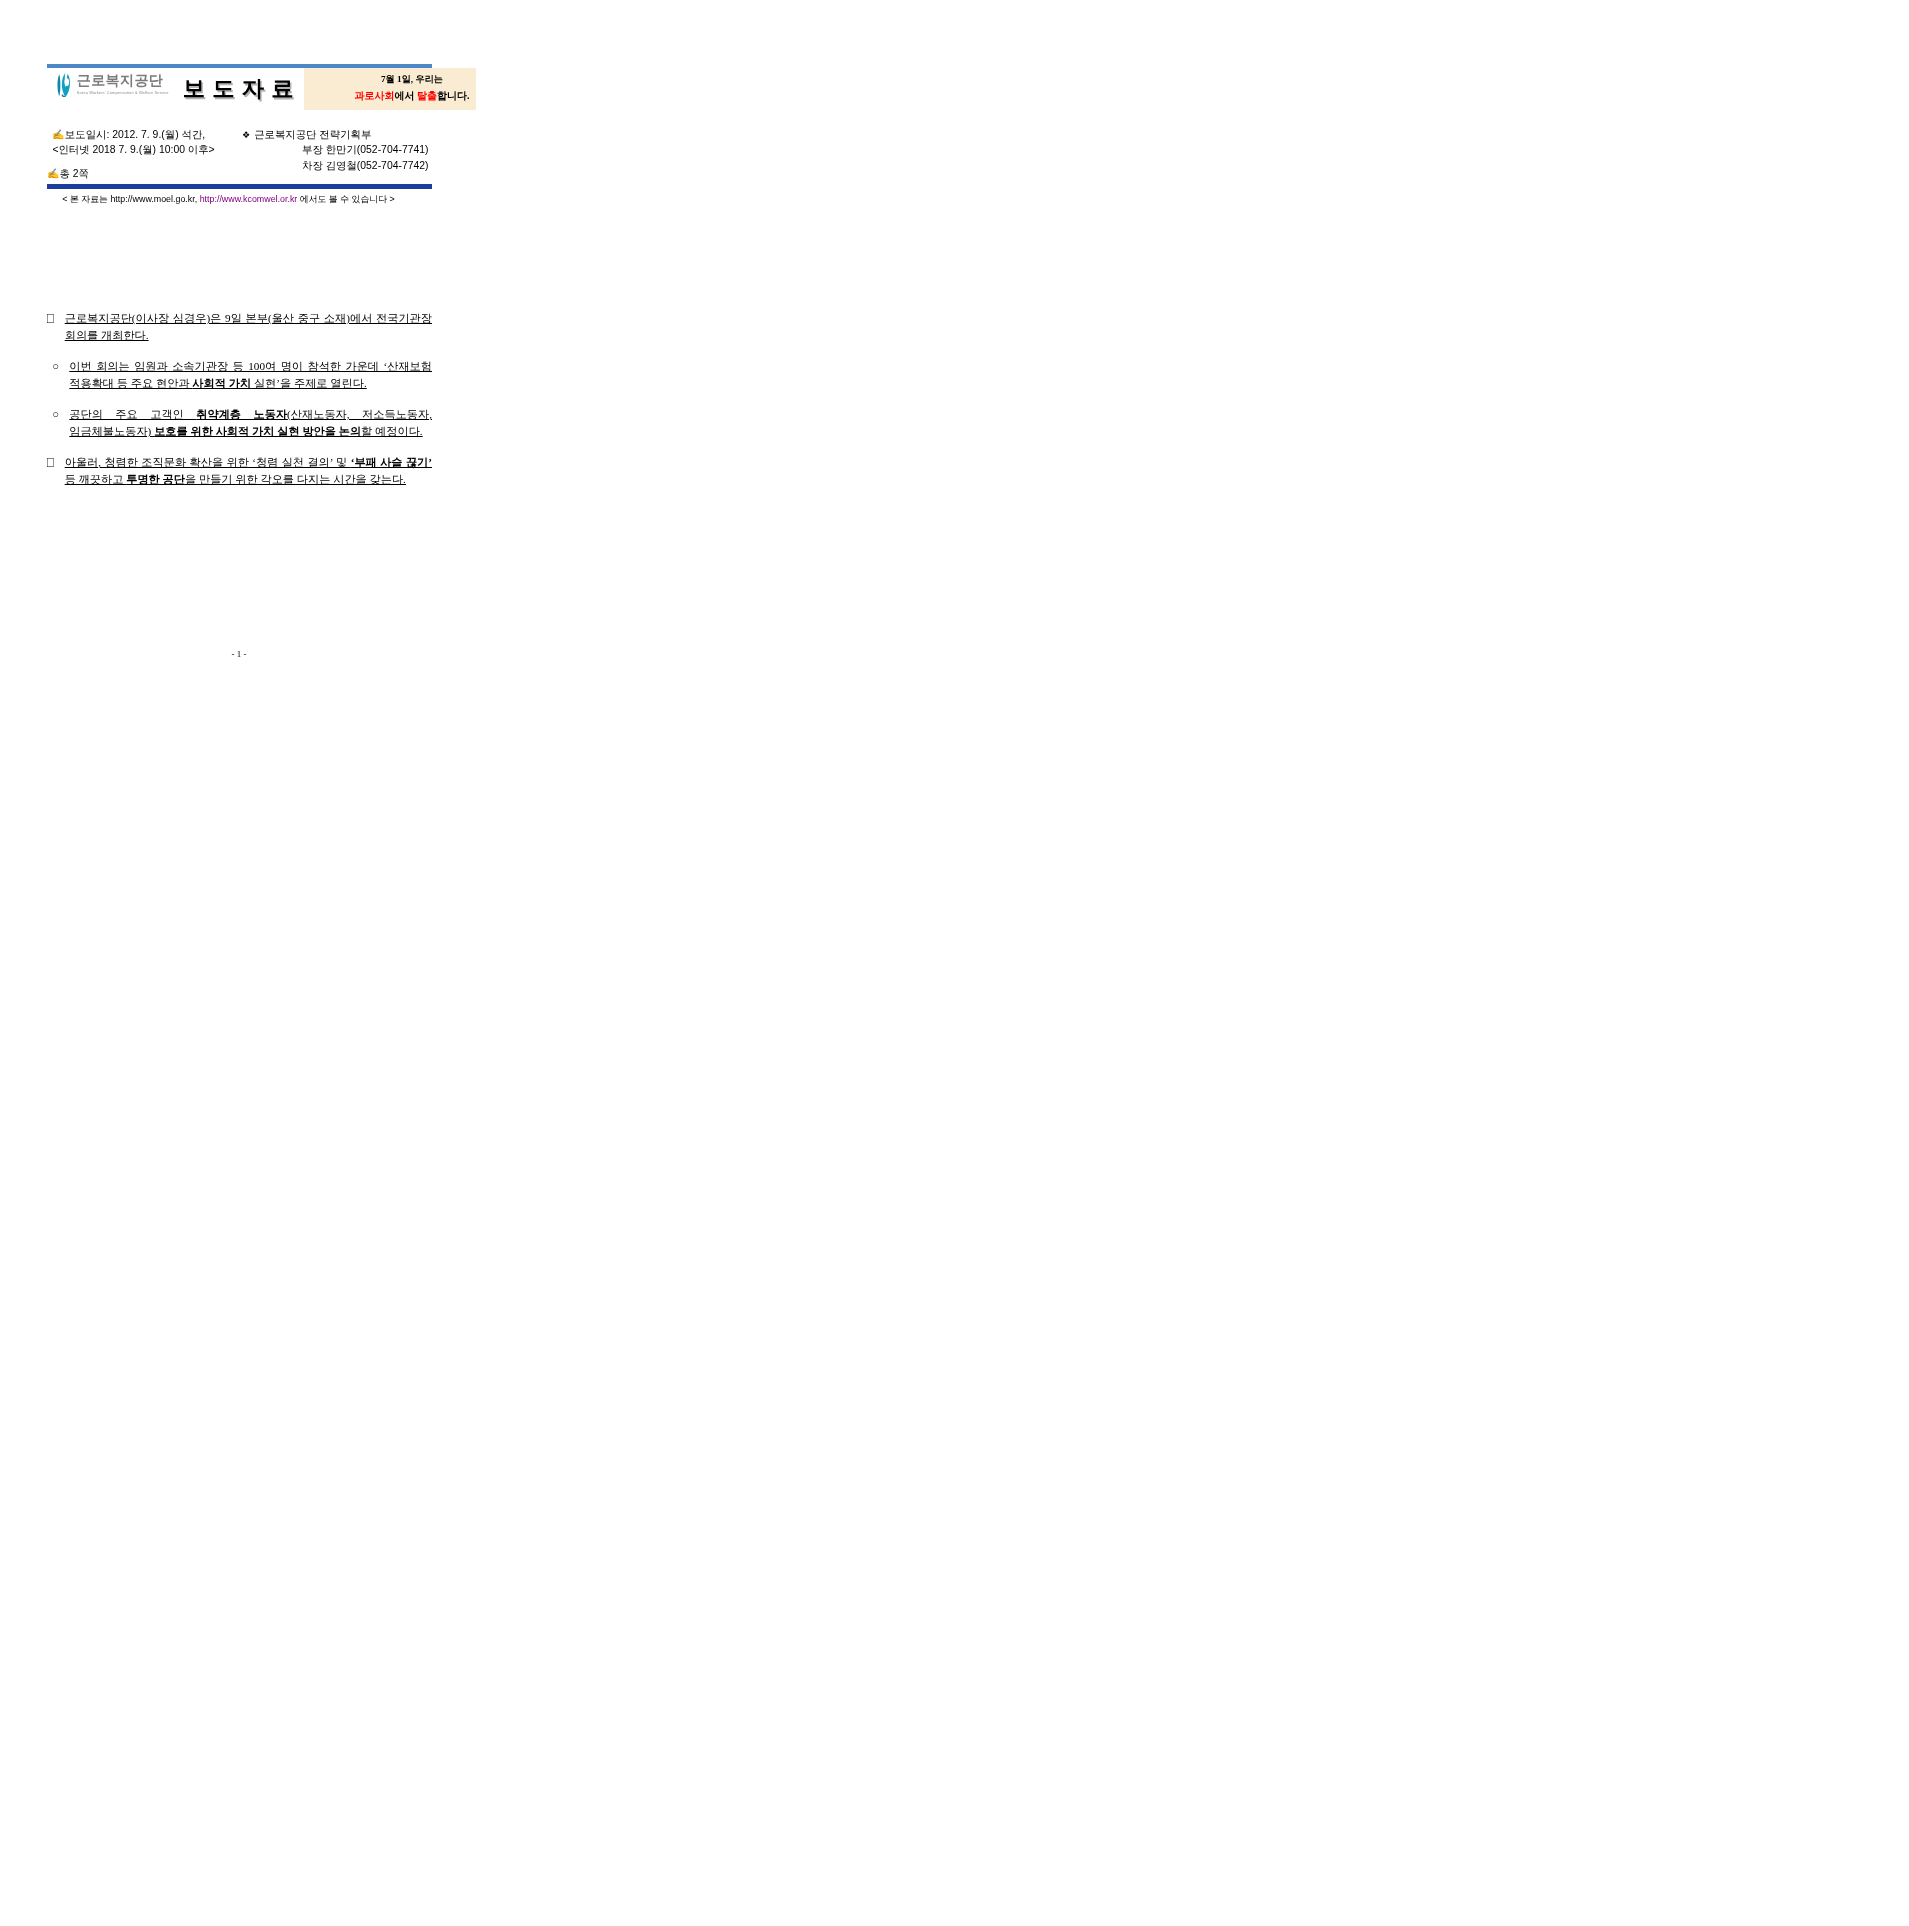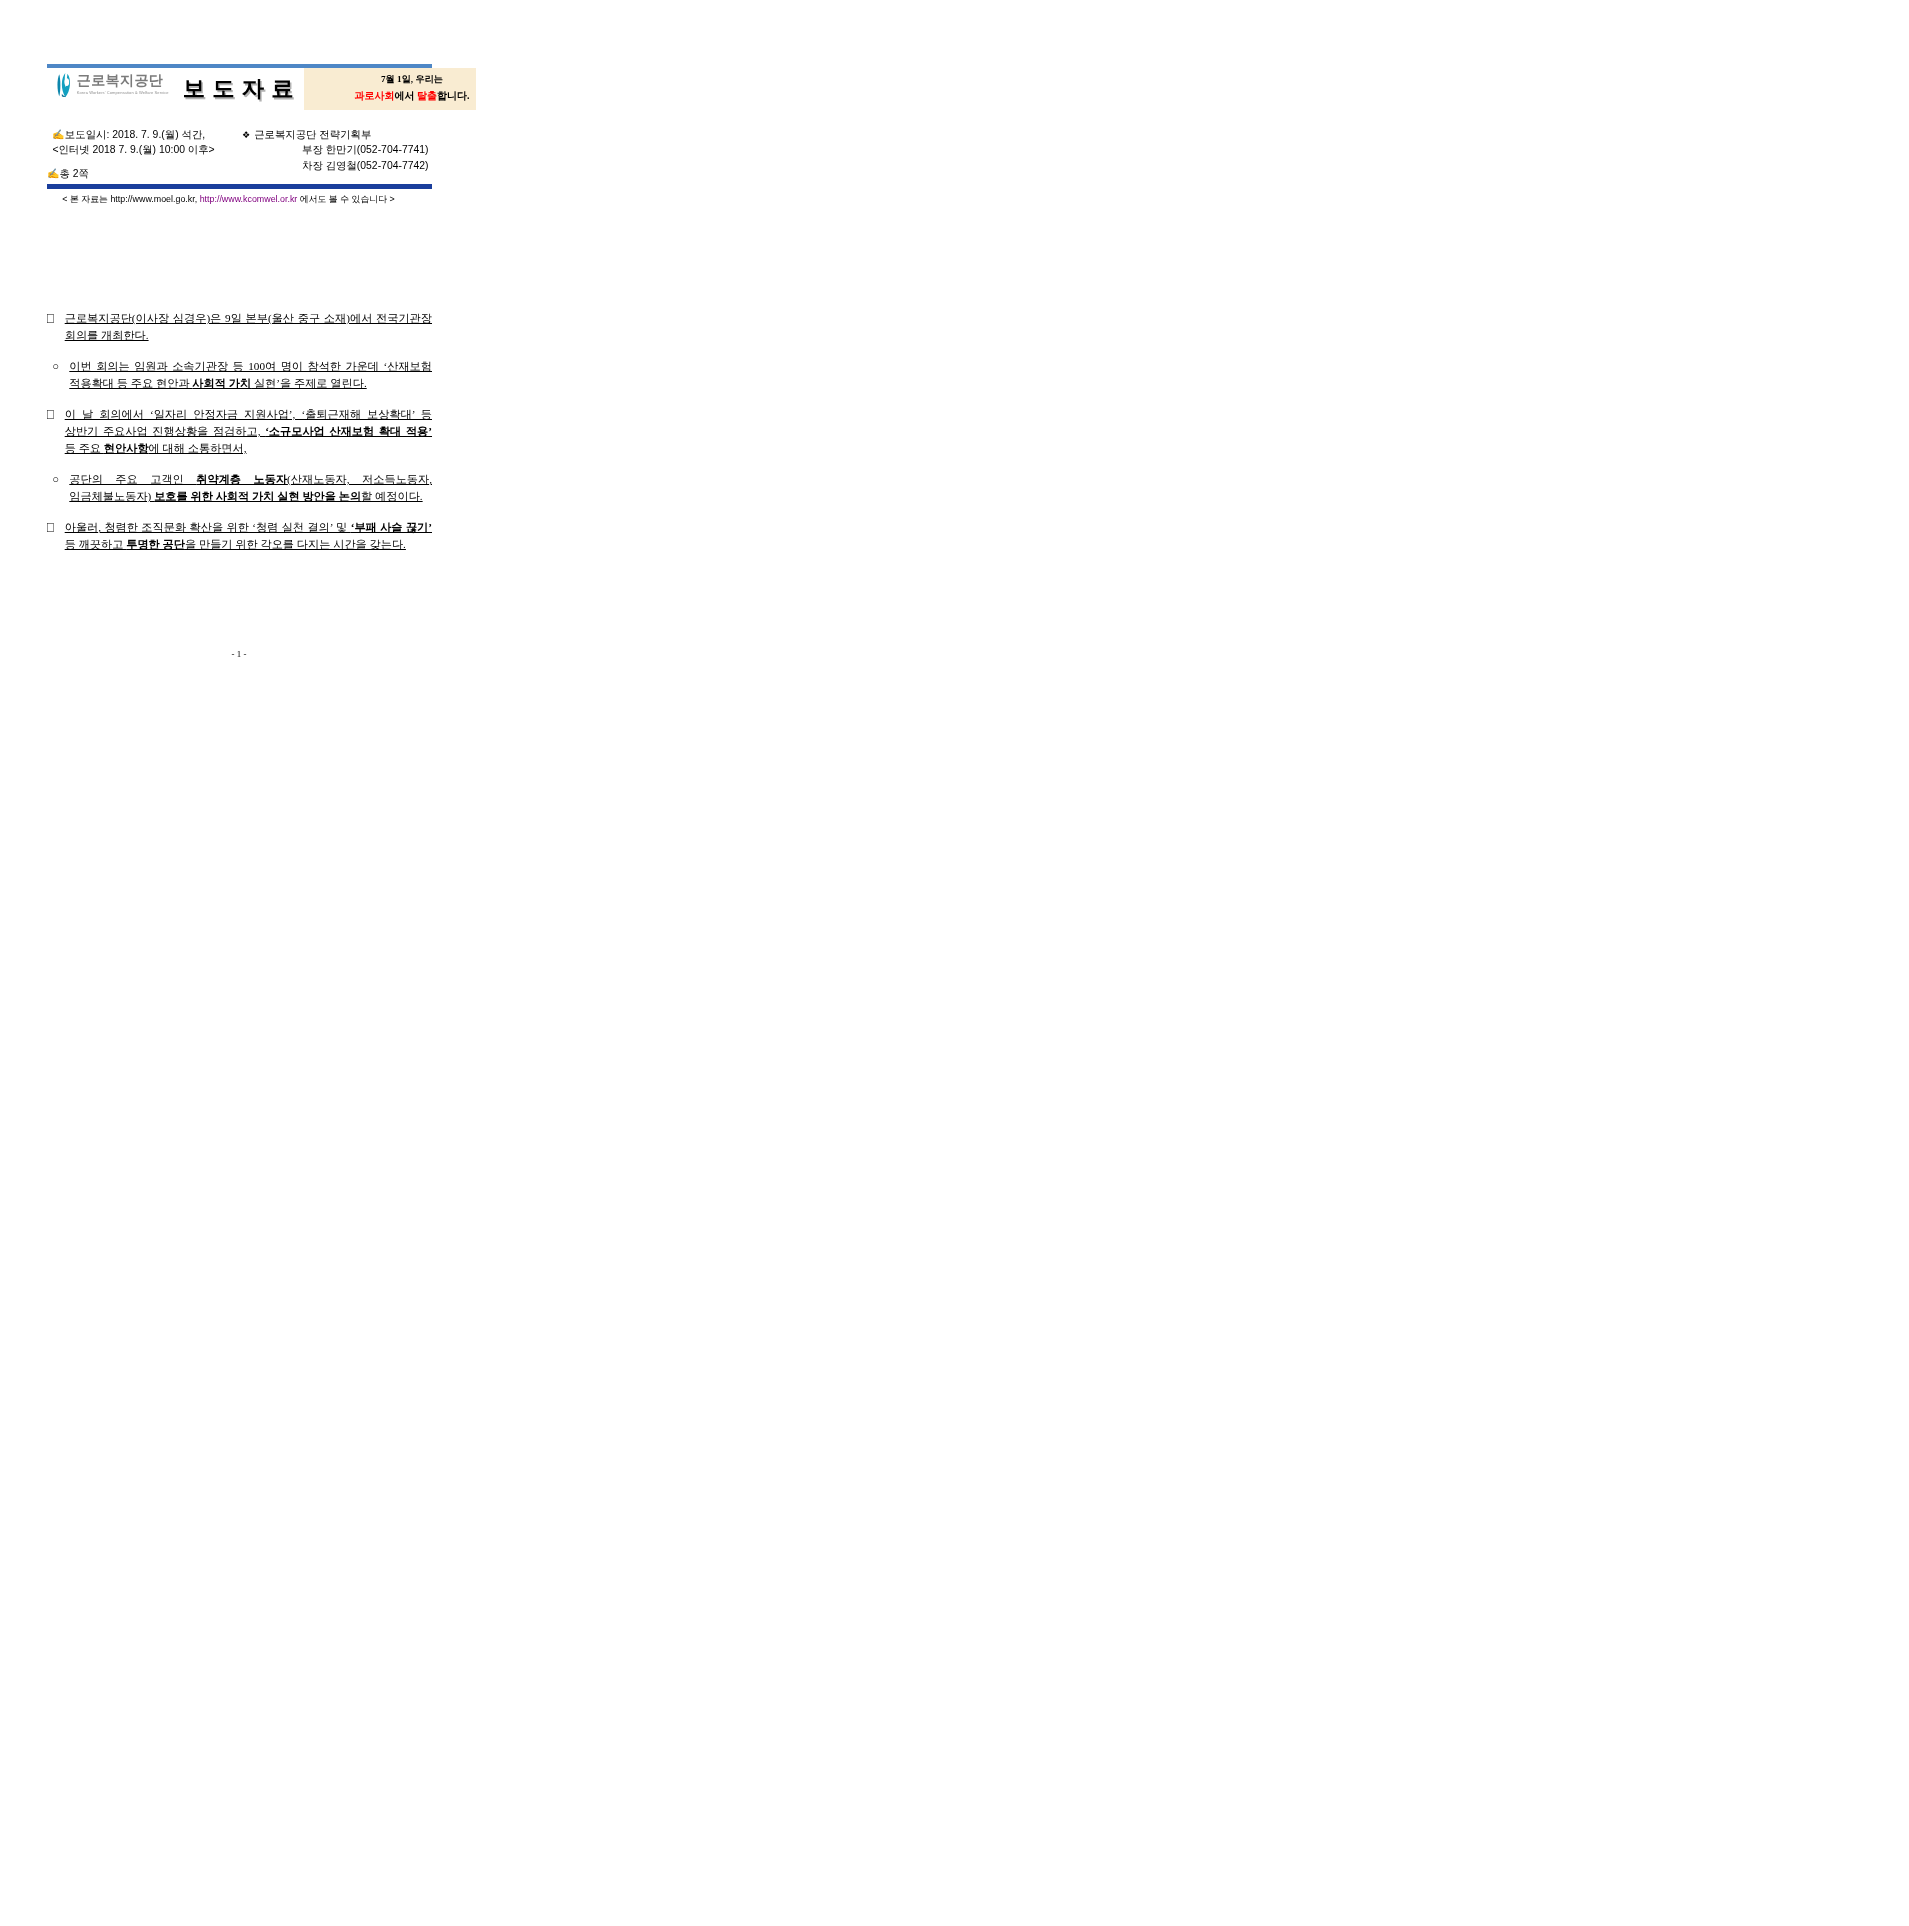--- a/index.html
+++ b/index.html
@@ -92,39 +92,38 @@
   </div>
 
   <div class="masthead">보 도 자 료</div>
 
   <div class="notice-box" style="background:#f9ecd2">
     <div class="notice-line1">7월 1일, 우리는</div>
     <div class="notice-line2"><span class="red">과로사회</span><span>에서 </span><span class="red">탈출</span><span>합니다.</span></div>
   </div>
 
   <div class="info">
-    <div class="info-row" style="left:5.4px; top:0;"><span class="pencil-icon">✍</span><span>보도일시: 2018. 7. 9.(월) 석간,</span></div>
+    <div class="info-row" style="left:5.4px; top:0;"><span class="pencil-icon">✍</span><span>보도일시: 2012. 7. 9.(월) 석간,</span></div>
     <div class="info-row" style="left:5.4px; top:15px;">&lt;인터넷 2018 7. 9.(월) 10:00 이후&gt;</div>
     <div class="info-row" style="left:0; top:31px;margin-top:8px;"><span class="pencil-icon">✍</span><span>총 2쪽</span></div>
     <div class="info-row" style="left:195px; top:0;"><span class="diamond-icon">❖</span><span>근로복지공단 전략기획부</span></div>
     <div class="info-row" style="left:255px; top:15px;">부장 한만기(052-704-7741)</div>
     <div class="info-row" style="left:255px; top:31px;">차장 김영철(052-704-7742)</div>
   </div>
 
   <div class="navy-bar" style="background:#1a3e9c"></div>
 
   <div class="source-line"><span>&lt; 본 자료는 </span><span>http://www.moel.go.kr,</span><span> </span><span class="url2" style="color:#80007f">http://www.kcomwel.or.kr</span><span> 에서도 볼 수 있습니다 &gt;</span></div>
 
 
   <div class="doc-body">
     <p class="para sq"><span class="bullet"><span class="bullet-sq">□</span></span><span>근로복지공단(이사장 심경우)은 9일 본부(울산 중구 소재)에서 전국기관장 회의를 개최한다.</span></p>
 
     <p class="para ci"><span class="bullet">○</span><span>이번 회의는 임원과 소속기관장 등 100여 명이 참석한 가운데 ‘산재보험 적용확대 등 주요 현안과 </span><b>사회적 가치</b><span> 실현’을 주제로 열린다.</span></p>
 
-    <p class="para sq"><span class="bullet"><span class="bullet-sq">□</span></span><span>이 날 회의에서 ‘일자리 안정자금 지원사업’, ‘출퇴근재해 보상확대’ 등 상반기 주요사업 진행상황을 점검하고, </span><b>‘소규모사업 산재보험 확대 적용’</b><span> 등 주요 </span><b>현안사항</b><span>에 대해 소통하면서,</span></p>
 
     <p class="para ci"><span class="bullet">○</span><span>공단의 주요 고객인 </span><b>취약계층 노동자</b><span>(산재노동자, 저소득노동자, 임금체불노동자) </span><b>보호를 위한 사회적 가치 실현 방안을 논의</b><span>할 예정이다.</span></p>
 
     <p class="para sq"><span class="bullet"><span class="bullet-sq">□</span></span><span>아울러, 청렴한 조직문화 확산을 위한 ‘청렴 실천 결의’ 및 </span><b>‘부패 사슬 끊기’</b><span> 등 깨끗하고 </span><b>투명한 공단</b><span>을 만들기 위한 각오를 다지는 시간을 갖는다.</span></p>
   </div>
 
   <div class="footer">- 1 -</div>
 
 </div>
 

